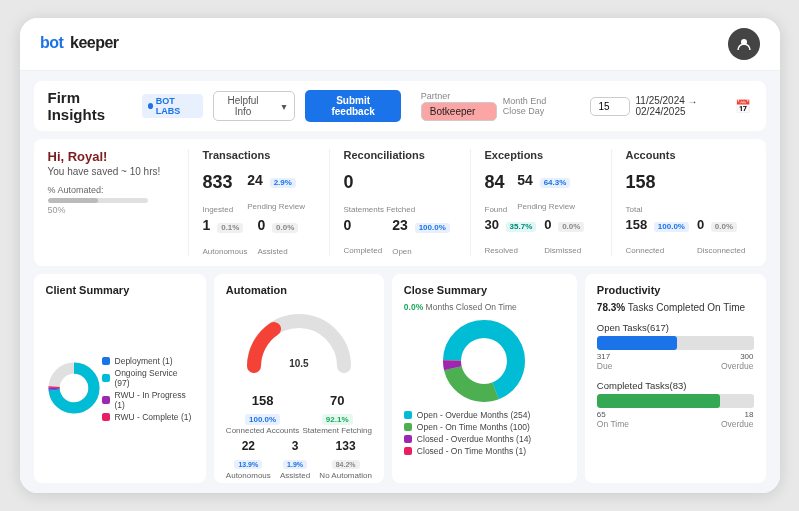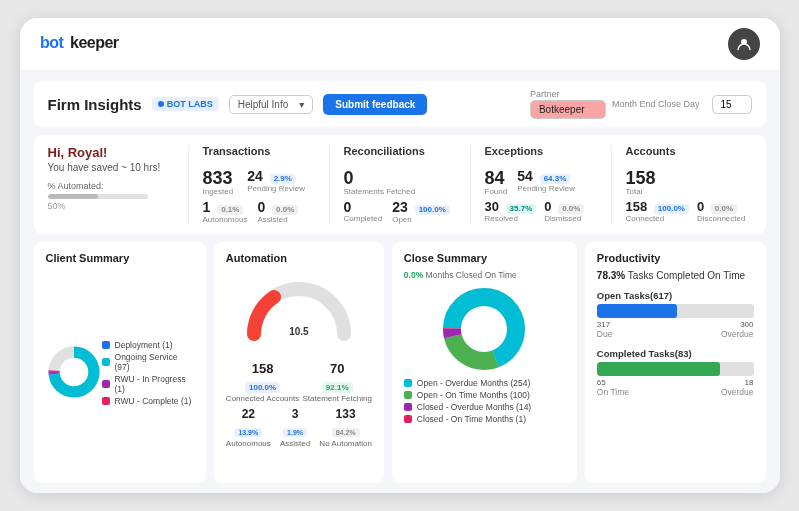--- a/index.html
+++ b/index.html
@@ -81,21 +81,21 @@
     }
     .badge-botlabs .dot { width:6px;height:6px;background:#1a73e8;border-radius:50%;}
     .helpful-btn {
       background: none;
       border: 1px solid #ccc;
       border-radius: 5px;
       font-size: 10px;
       padding: 3px 8px;
       cursor: pointer;
       color: #555;
-      display: flex; align-items: center; gap: 11px;
+      display: flex; align-items: center; gap: 17px;
     }
     .submit-btn {
       background: #1a73e8;
       color: #fff;
       border: none;
       border-radius: 5px;
       font-size: 10px;
       font-weight: 600;
       padding: 5px 12px;
       cursor: pointer;
@@ -186,21 +186,21 @@
     .stat-item { display: flex; flex-direction: column; }
     .stat-big {
       font-size: 18px;
       font-weight: 700;
       color: #222;
       line-height: 1;
     }
     .stat-small-label {
       font-size: 8px;
       color: #888;
-      margin-top: 0;
+      margin-top: 14px;
     }
     .stat-badge {
       font-size: 8px;
       font-weight: 700;
       padding: 1px 4px;
       border-radius: 3px;
       display: inline-block;
       margin-left: 3px;
     }
     .badge-blue { background: #e8f0fe; color: #1a73e8; }
@@ -305,21 +305,21 @@
     .close-sub {
       font-size: 8.5px;
       color: #666;
       margin-bottom: 4px;
     }
     .close-pct { color: #1aaa5a; font-weight: 700; }
 
     
     .prod-pct { font-size: 10px; color: #333; margin-bottom: 4px; }
     .prod-pct strong { color: #1a1a1a; }
-    .prod-section-title { font-size: 9.5px; font-weight: 700; color: #333; margin: 5px 0 3px; }
+    .prod-section-title { font-size: 9.5px; font-weight: 400; color: #333; margin: 5px 0 3px; }
     .prod-bar-row { margin-bottom: 4px; }
     .prod-bar-bg {
       height: 14px;
       background: #e0e0e0;
       border-radius: 3px;
       overflow: hidden;
       margin-bottom: 2px;
     }
     .prod-bar-fill-blue {
       height: 100%;
@@ -373,23 +373,27 @@
       </button>
       <button class="submit-btn">Submit feedback</button>
       <div class="spacer"></div>
       <div class="partner-section">
         <div>
           <div class="partner-label">Partner</div>
           <select class="partner-select">
             <option>Botkeeper</option>
           </select>
         </div>
-        <div style="display:flex;align-items:center;gap:12px;">
+        <div style="display:flex;align-items:center;gap:20px;">
           <span class="close-day-label">Month End Close Day</span>
           <input class="close-day-select" type="text" value="15" style="">
+        </div>
+        <div class="date-range">
+          <span>11/25/2024 → 02/24/2025</span>
+          <span class="cal-icon">📅</span>
         </div>
       </div>
     </div>
 
     <div class="stats-row">
 
       <div class="greeting-col">
         <div class="greeting-name">Hi, Royal!</div>
         <div class="greeting-sub">You have saved ~ 10 hrs!</div>
         <div class="auto-label">% Automated:</div>

